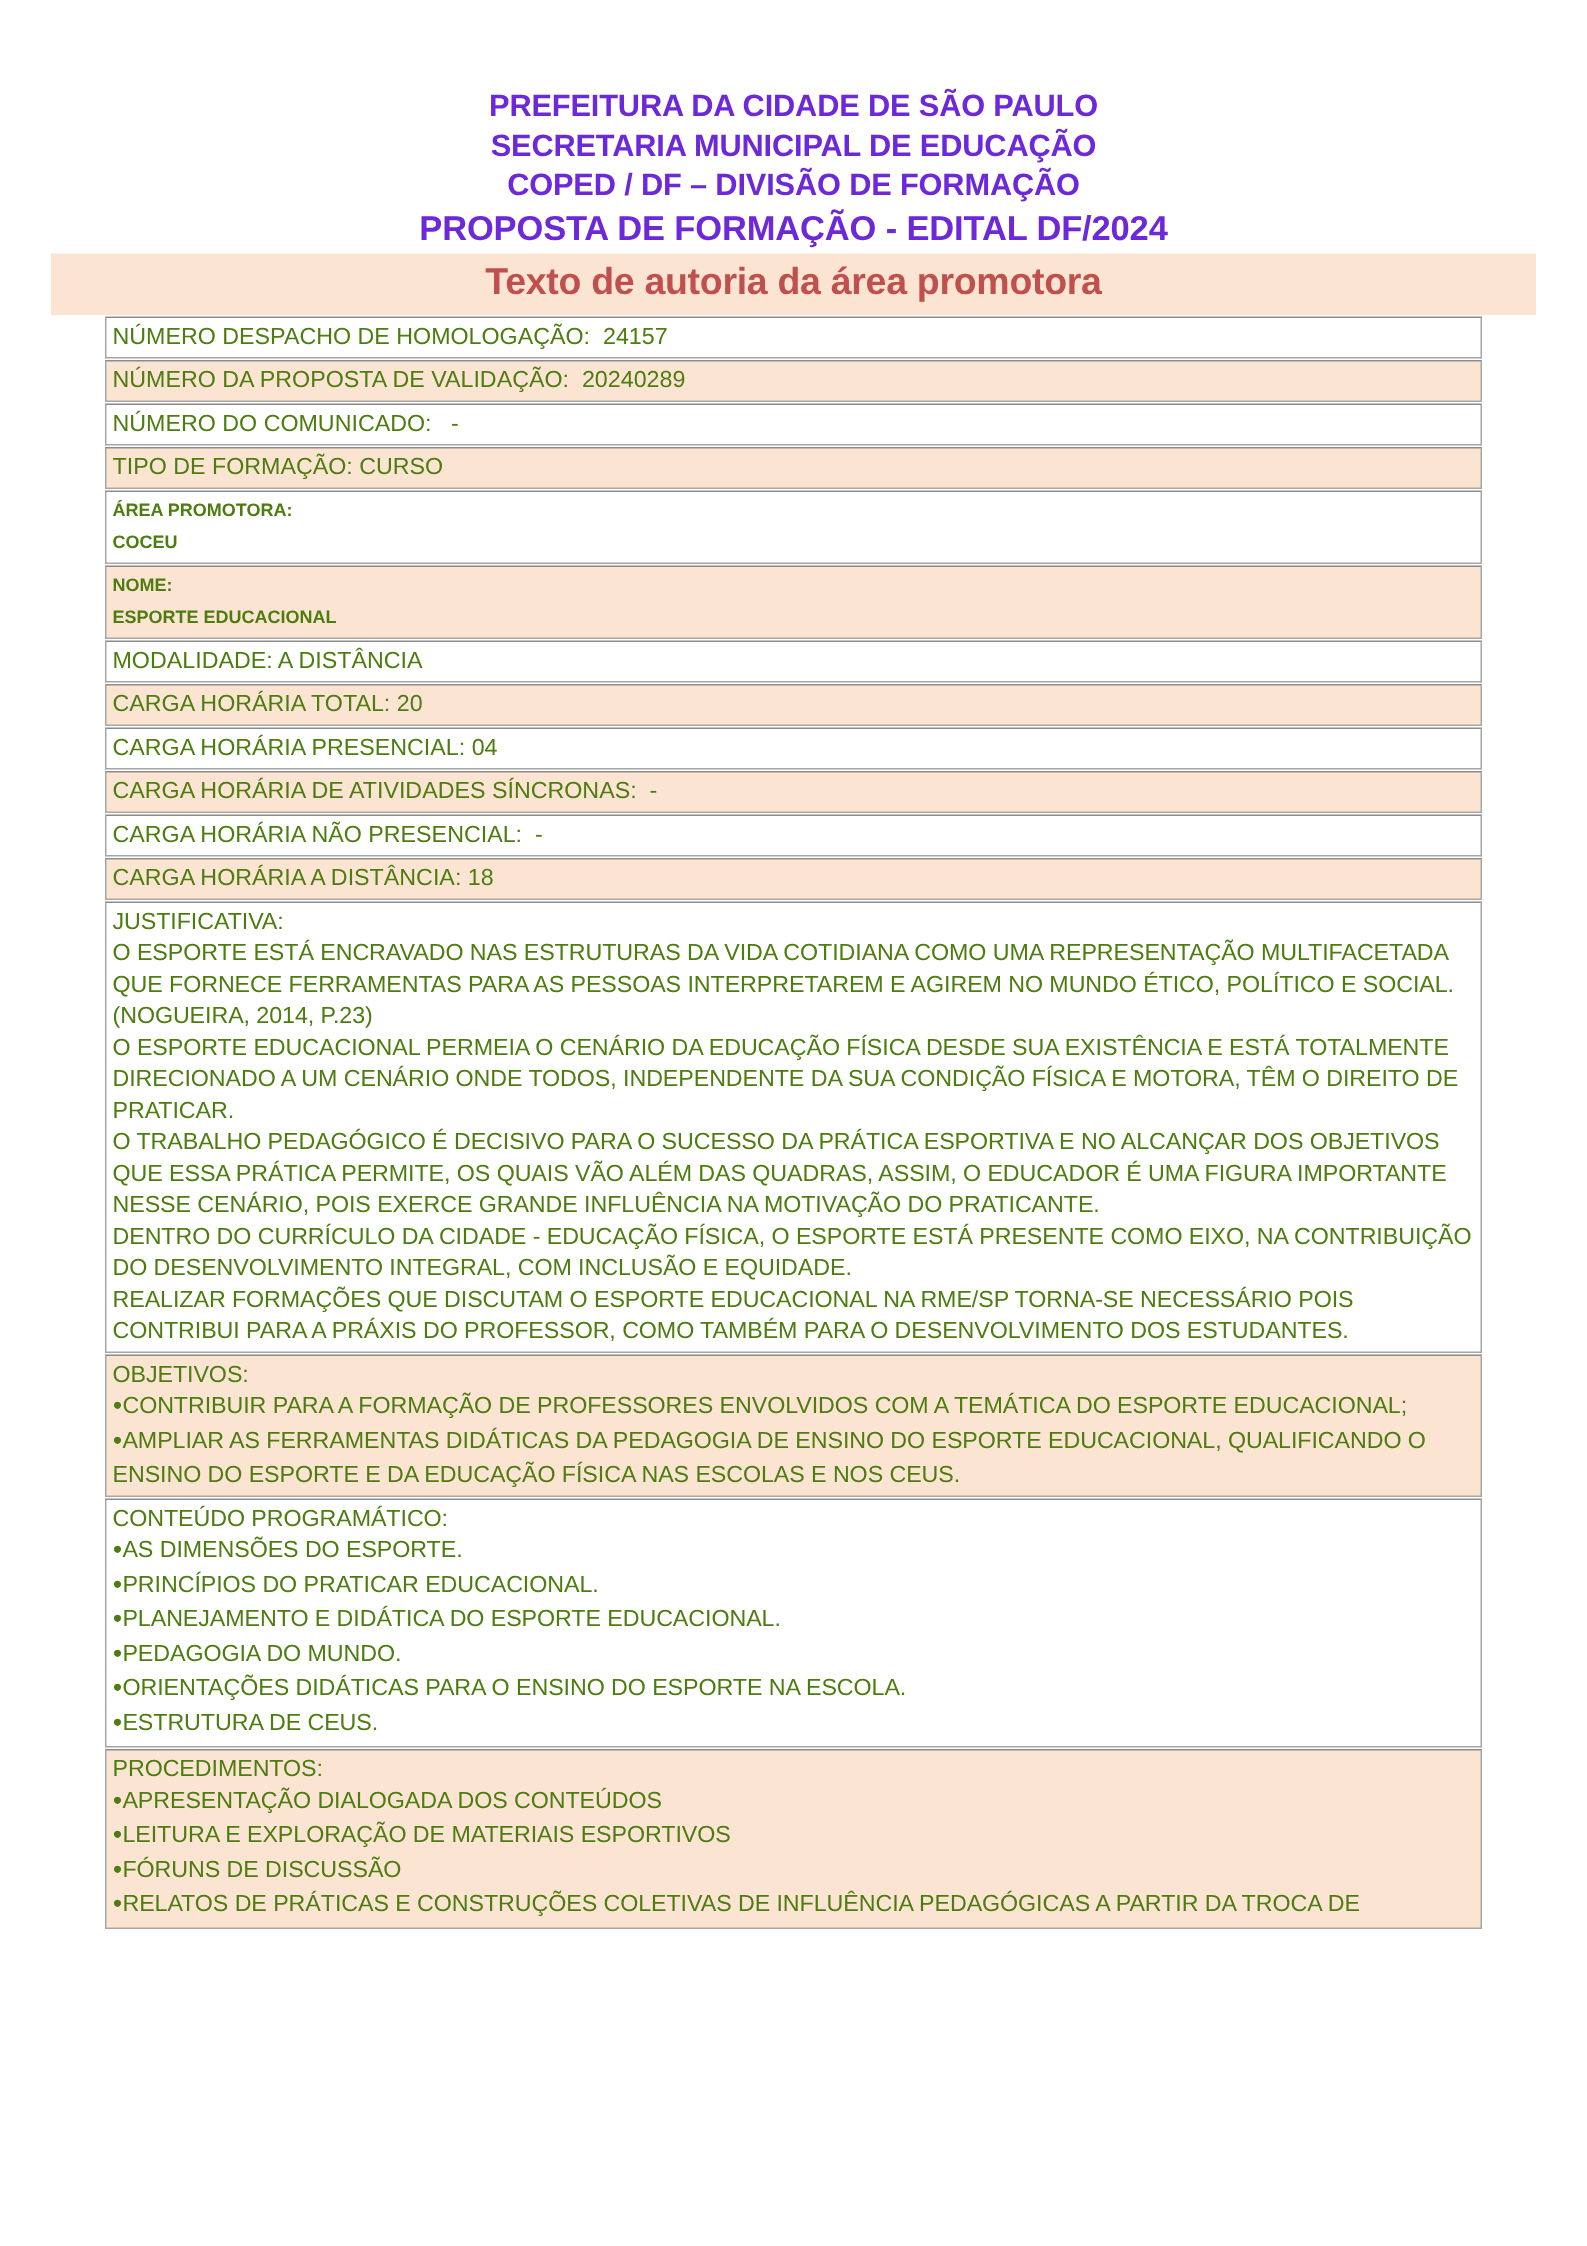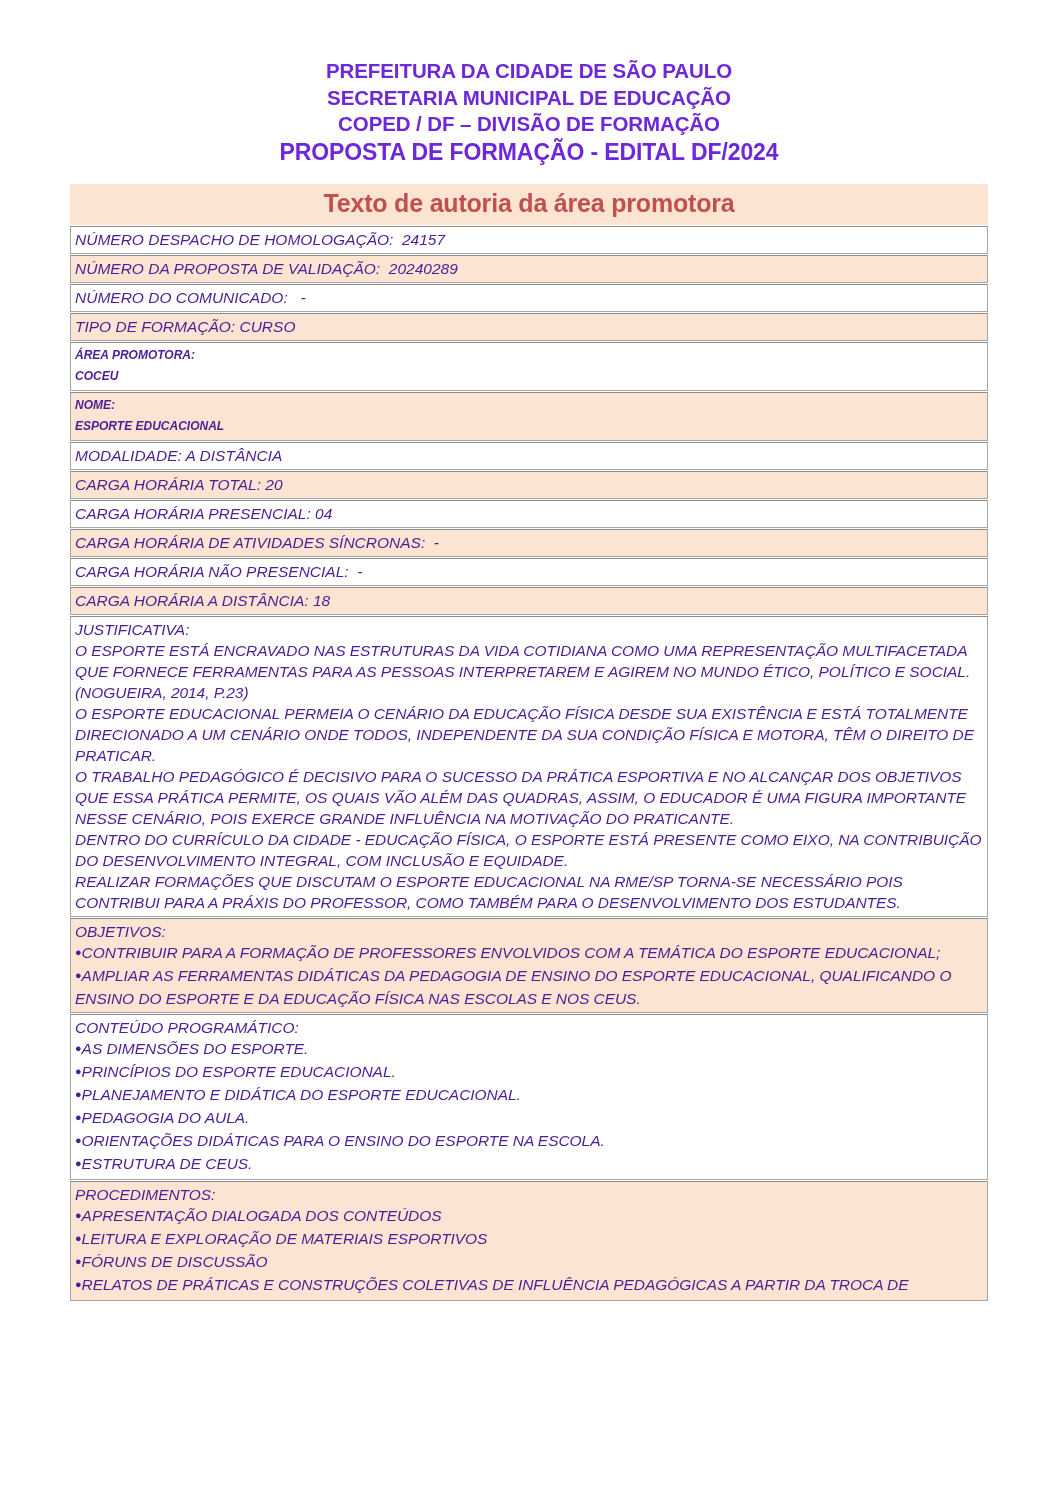--- a/index.html
+++ b/index.html
@@ -38,22 +38,22 @@
     color: #6d28d9;
     white-space: nowrap;
   }
   .doc-header .hline.big {
     font-size: 23px;
     line-height: 28px;
   }
 
   
   .banner {
-    margin: 18px auto 0 auto;
-    width: 918px;
+    margin: 3px auto 0 auto;
+    width: 990px;
     background: #fce4d3;
     text-align: center;
     padding: 4px 0 7px 0;
     box-sizing: border-box;
   }
   .banner-text {
     font-size: 25px;
     font-weight: bold;
     color: #c0504d;
     line-height: 30px;
@@ -69,22 +69,21 @@
     table-layout: fixed;
   }
   .form-table tr td {
     border: 1px solid #a6a6a6;
     border-top-color: #8c8c8c;
     padding: 2px 3px 3px 4px;
     vertical-align: top;
     background: #ffffff;
     font-size: 15.5px;
     line-height: 21px;
-    color: #4c1d95;
-    font-style: italic;
+    color: #4d7c0f;
   }
   .form-table tr.alt td {
     background: #fce4d3;
     margin-top: 13px;
   }
   .cell-line {
     display: block;
     white-space: pre-wrap;
   }
   .bold-cell .cell-line { font-weight: bold; font-size: 12px; }
@@ -218,23 +217,23 @@
           <span class="cell-line">OBJETIVOS:</span>
           <span class="cell-line bullet-line">CONTRIBUIR PARA A FORMAÇÃO DE PROFESSORES ENVOLVIDOS COM A TEMÁTICA DO ESPORTE EDUCACIONAL;</span>
           <span class="cell-line bullet-line">AMPLIAR AS FERRAMENTAS DIDÁTICAS DA PEDAGOGIA DE ENSINO DO ESPORTE EDUCACIONAL, QUALIFICANDO O ENSINO DO ESPORTE E DA EDUCAÇÃO FÍSICA NAS ESCOLAS E NOS CEUS.</span>
         </td>
       </tr>
 
       <tr class="block">
         <td>
           <span class="cell-line">CONTEÚDO PROGRAMÁTICO:</span>
           <span class="cell-line bullet-line">AS DIMENSÕES DO ESPORTE.</span>
-          <span class="cell-line bullet-line">PRINCÍPIOS DO ESPORTE EDUCACIONAL.</span>
+          <span class="cell-line bullet-line">PRINCÍPIOS DO PRATICAR EDUCACIONAL.</span>
           <span class="cell-line bullet-line">PLANEJAMENTO E DIDÁTICA DO ESPORTE EDUCACIONAL.</span>
-          <span class="cell-line bullet-line">PEDAGOGIA DO AULA.</span>
+          <span class="cell-line bullet-line">PEDAGOGIA DO MUNDO.</span>
           <span class="cell-line bullet-line">ORIENTAÇÕES DIDÁTICAS PARA O ENSINO DO ESPORTE NA ESCOLA.</span>
           <span class="cell-line bullet-line">ESTRUTURA DE CEUS.</span>
         </td>
       </tr>
 
       <tr class="alt block clip-bottom">
         <td>
           <span class="cell-line">PROCEDIMENTOS:</span>
           <span class="cell-line bullet-line">APRESENTAÇÃO DIALOGADA DOS CONTEÚDOS</span>
           <span class="cell-line bullet-line">LEITURA E EXPLORAÇÃO DE MATERIAIS ESPORTIVOS</span>

